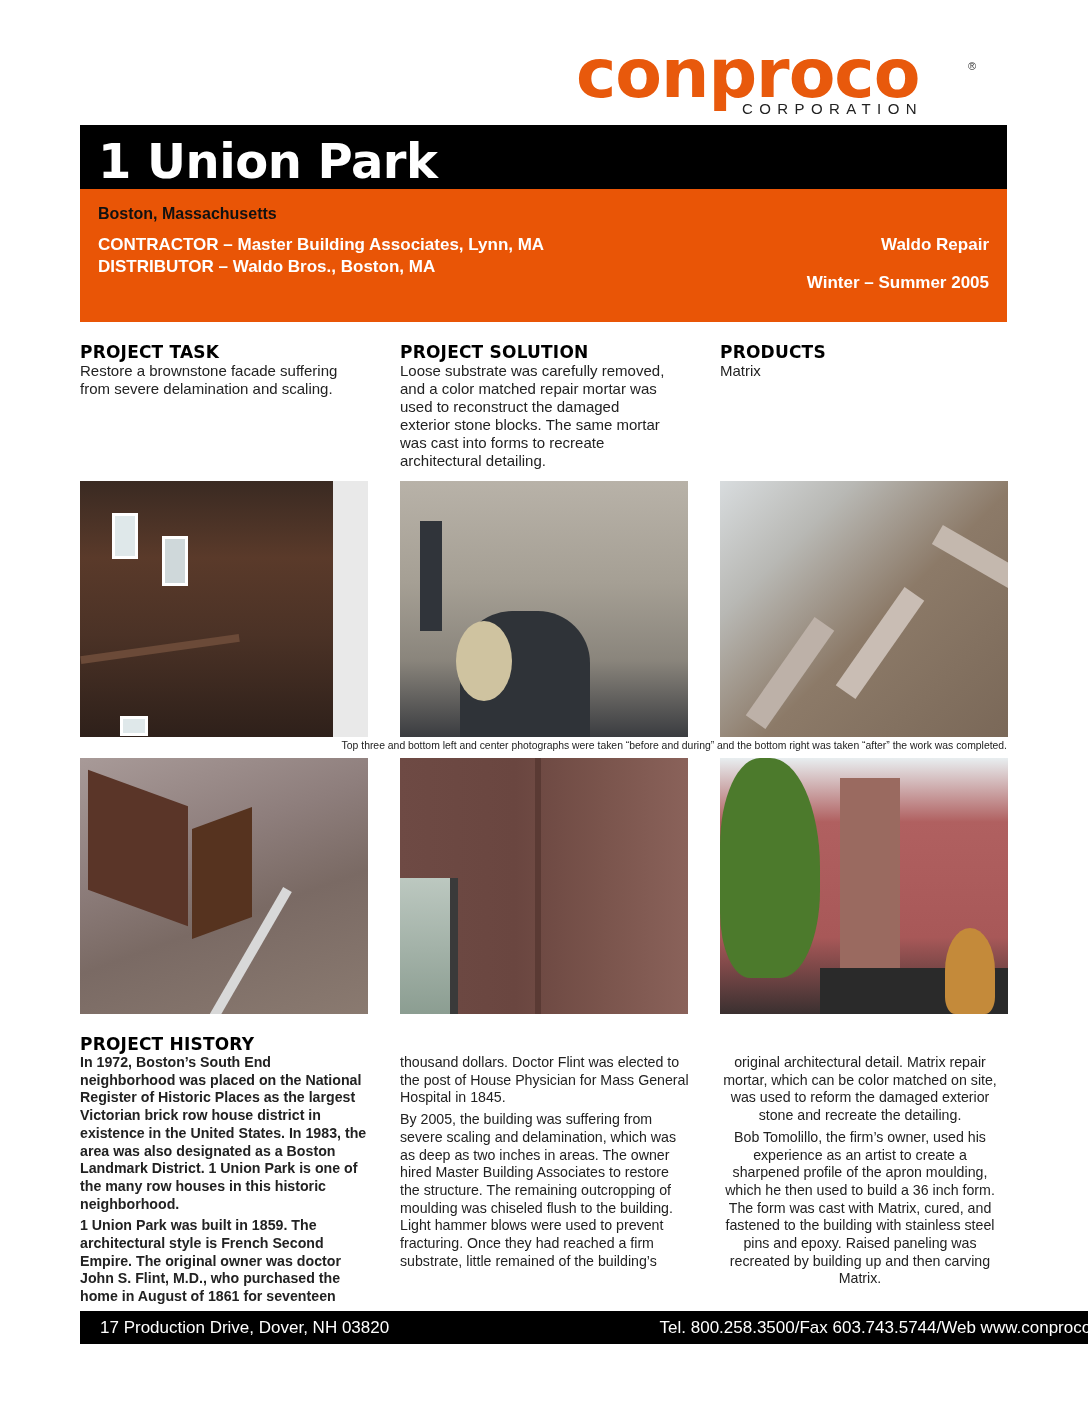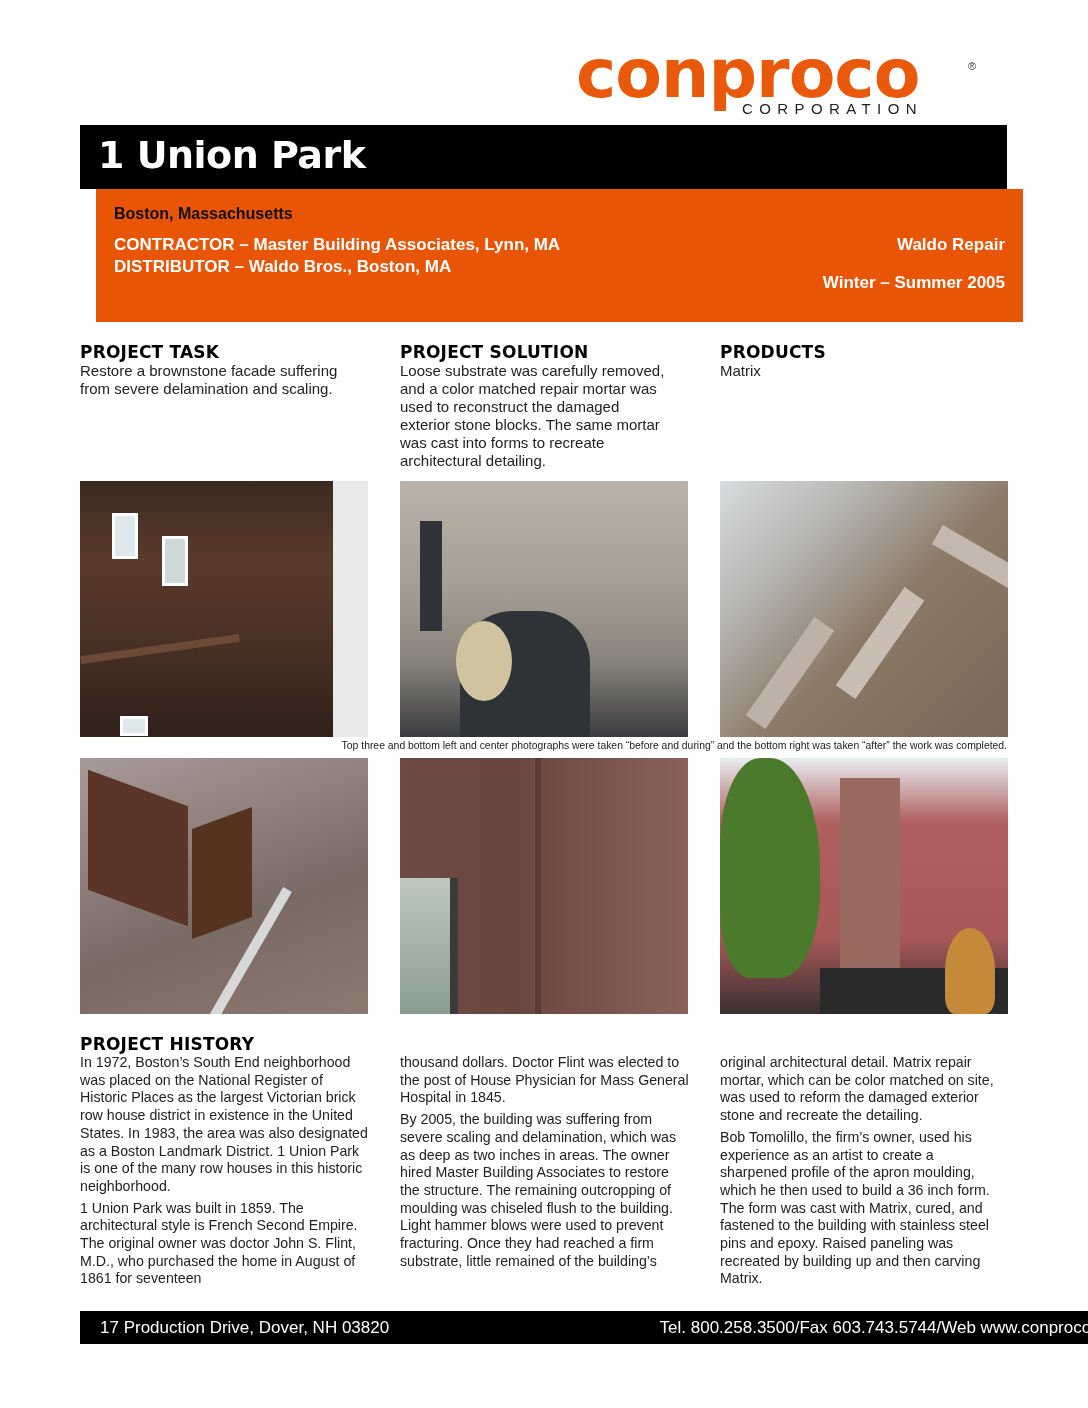--- a/index.html
+++ b/index.html
@@ -5,23 +5,23 @@
   * { margin: 0; padding: 0; box-sizing: border-box; }
   html, body { width: 1088px; height: 1408px; background: #ffffff; overflow: hidden; }
   body { position: relative; font-family: "Liberation Sans", sans-serif; color: #1a1a1a; }
 
   .logo { position: absolute; left: 572px; top: 54px; width: 410px; height: 66px; }
   .logo-word { position: absolute; left: 4px; top: -14px; font-family: "DejaVu Sans", sans-serif; font-weight: bold; font-size: 68px; letter-spacing: -1px; color: #e8590c; line-height: 1; }
   .logo-reg { position: absolute; right: 6px; top: 6px; font-size: 11px; color: #333; }
   .logo-sub { position: absolute; left: 170px; top: 46px; font-family: "Liberation Sans", sans-serif; font-size: 15px; letter-spacing: 6.4px; color: #222; }
 
   .title-band { position: absolute; left: 80px; top: 125px; width: 927px; height: 64px; background: #000000; }
-  .title-band h1 { position: absolute; left: 18px; top: 8px; font-family: "DejaVu Sans", sans-serif; font-weight: bold; font-size: 38px; color: #ffffff; letter-spacing: -0.5px; text-align: center; }
+  .title-band h1 { position: absolute; left: 18px; top: 8px; font-family: "DejaVu Sans", sans-serif; font-weight: bold; font-size: 48px; color: #ffffff; letter-spacing: -0.5px; text-align: center; }
 
-  .info-band { position: absolute; left: 80px; top: 189px; width: 927px; height: 133px; background: #e95506; margin-left: 16px; }
+  .info-band { position: absolute; left: 80px; top: 189px; width: 927px; height: 133px; background: #e95506; }
   .info-band .loc { position: absolute; left: 18px; top: 16px; font-weight: bold; font-size: 16px; color: #111; }
   .info-band .line { position: absolute; font-weight: bold; font-size: 17px; color: #ffffff; }
   .info-band .l1 { left: 18px; top: 46px; }
   .info-band .l2 { left: 18px; top: 68px; }
   .info-band .r1 { right: 18px; top: 46px; text-align: right; }
   .info-band .r2 { right: 18px; top: 84px; text-align: right; }
 
   .col { position: absolute; top: 342px; width: 300px; }
   .col h2, .history h2 { font-family: "DejaVu Sans", sans-serif; font-weight: bold; font-size: 17px; color: #000; letter-spacing: 0.2px; line-height: 20px; }
   .col p { font-size: 15px; line-height: 18px; color: #222; }
@@ -140,29 +140,29 @@
 </div>
 <div class="photo p6">
   <div class="bay"></div>
   <div class="tree"></div>
   <div class="shop"></div>
   <div class="tree2"></div>
 </div>
 
 <div class="history">
   <h2>PROJECT HISTORY</h2>
-  <div class="hcol" style="left:80px; width:290px;">
+  <div class="hcol" style="left:80px; width:290px;font-weight:bold;">
     <p>In 1972, Boston’s South End neighborhood was placed on the National Register of Historic Places as the largest Victorian brick row house district in existence in the United States. In 1983, the area was also designated as a Boston Landmark District. 1 Union Park is one of the many row houses in this historic neighborhood.</p>
     <p>1 Union Park was built in 1859. The architectural style is French Second Empire. The original owner was doctor John S. Flint, M.D., who purchased the home in August of 1861 for seventeen</p>
   </div>
   <div class="hcol" style="left:400px; width:290px;">
     <p>thousand dollars. Doctor Flint was elected to the post of House Physician for Mass General Hospital in 1845.</p>
     <p>By 2005, the building was suffering from severe scaling and delamination, which was as deep as two inches in areas. The owner hired Master Building Associates to restore the structure. The remaining outcropping of moulding was chiseled flush to the building. Light hammer blows were used to prevent fracturing. Once they had reached a firm substrate, little remained of the building’s</p>
   </div>
-  <div class="hcol" style="left:720px; width:280px;">
+  <div class="hcol" style="left:720px; width:280px;text-align:center;">
     <p>original architectural detail. Matrix repair mortar, which can be color matched on site, was used to reform the damaged exterior stone and recreate the detailing.</p>
     <p>Bob Tomolillo, the firm’s owner, used his experience as an artist to create a sharpened profile of the apron moulding, which he then used to build a 36 inch form. The form was cast with Matrix, cured, and fastened to the building with stainless steel pins and epoxy. Raised paneling was recreated by building up and then carving Matrix.</p>
   </div>
 </div>
 
 <div class="footer">
   <span class="addr">17 Production Drive, Dover, NH 03820</span>
   <span class="contact">Tel. 800.258.3500/Fax 603.743.5744/Web www.conproco.com</span>
 </div>
 

